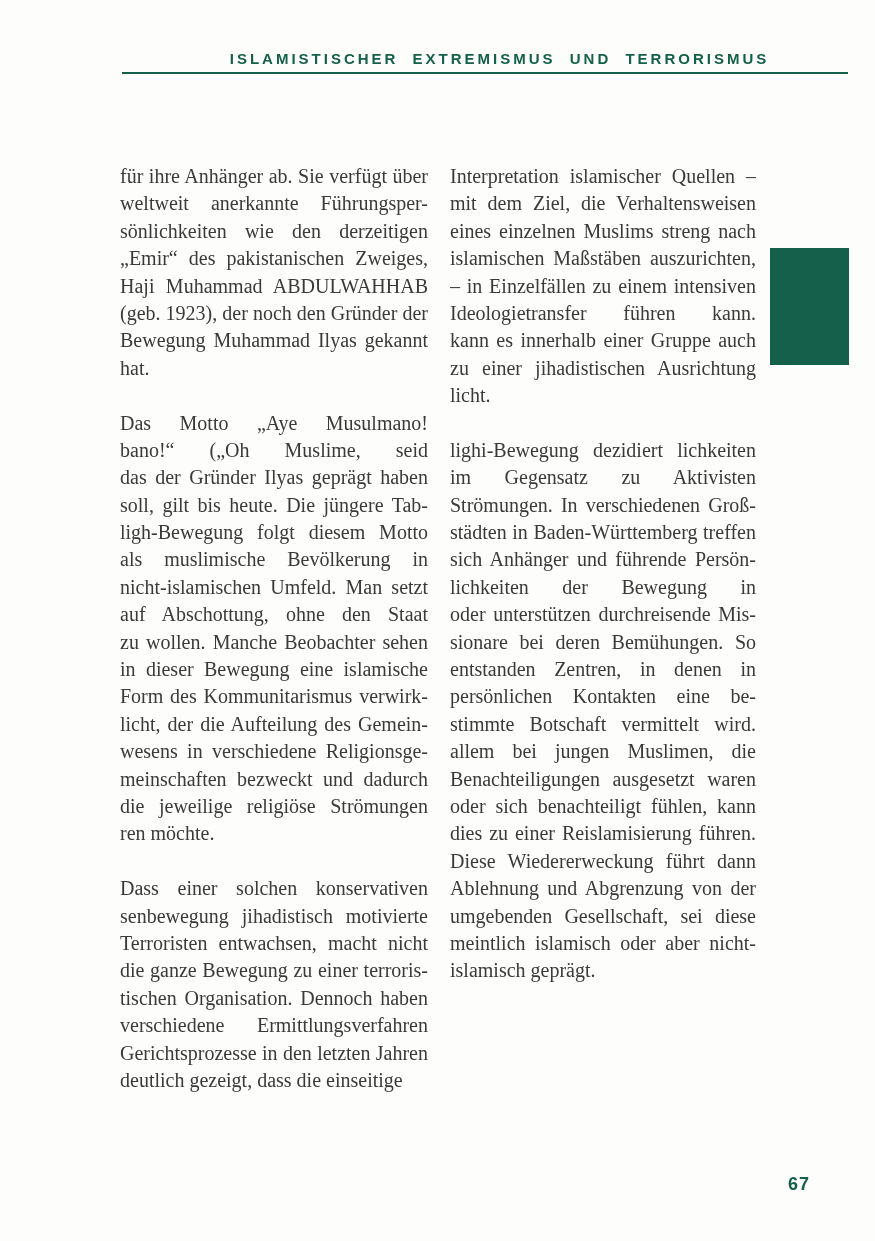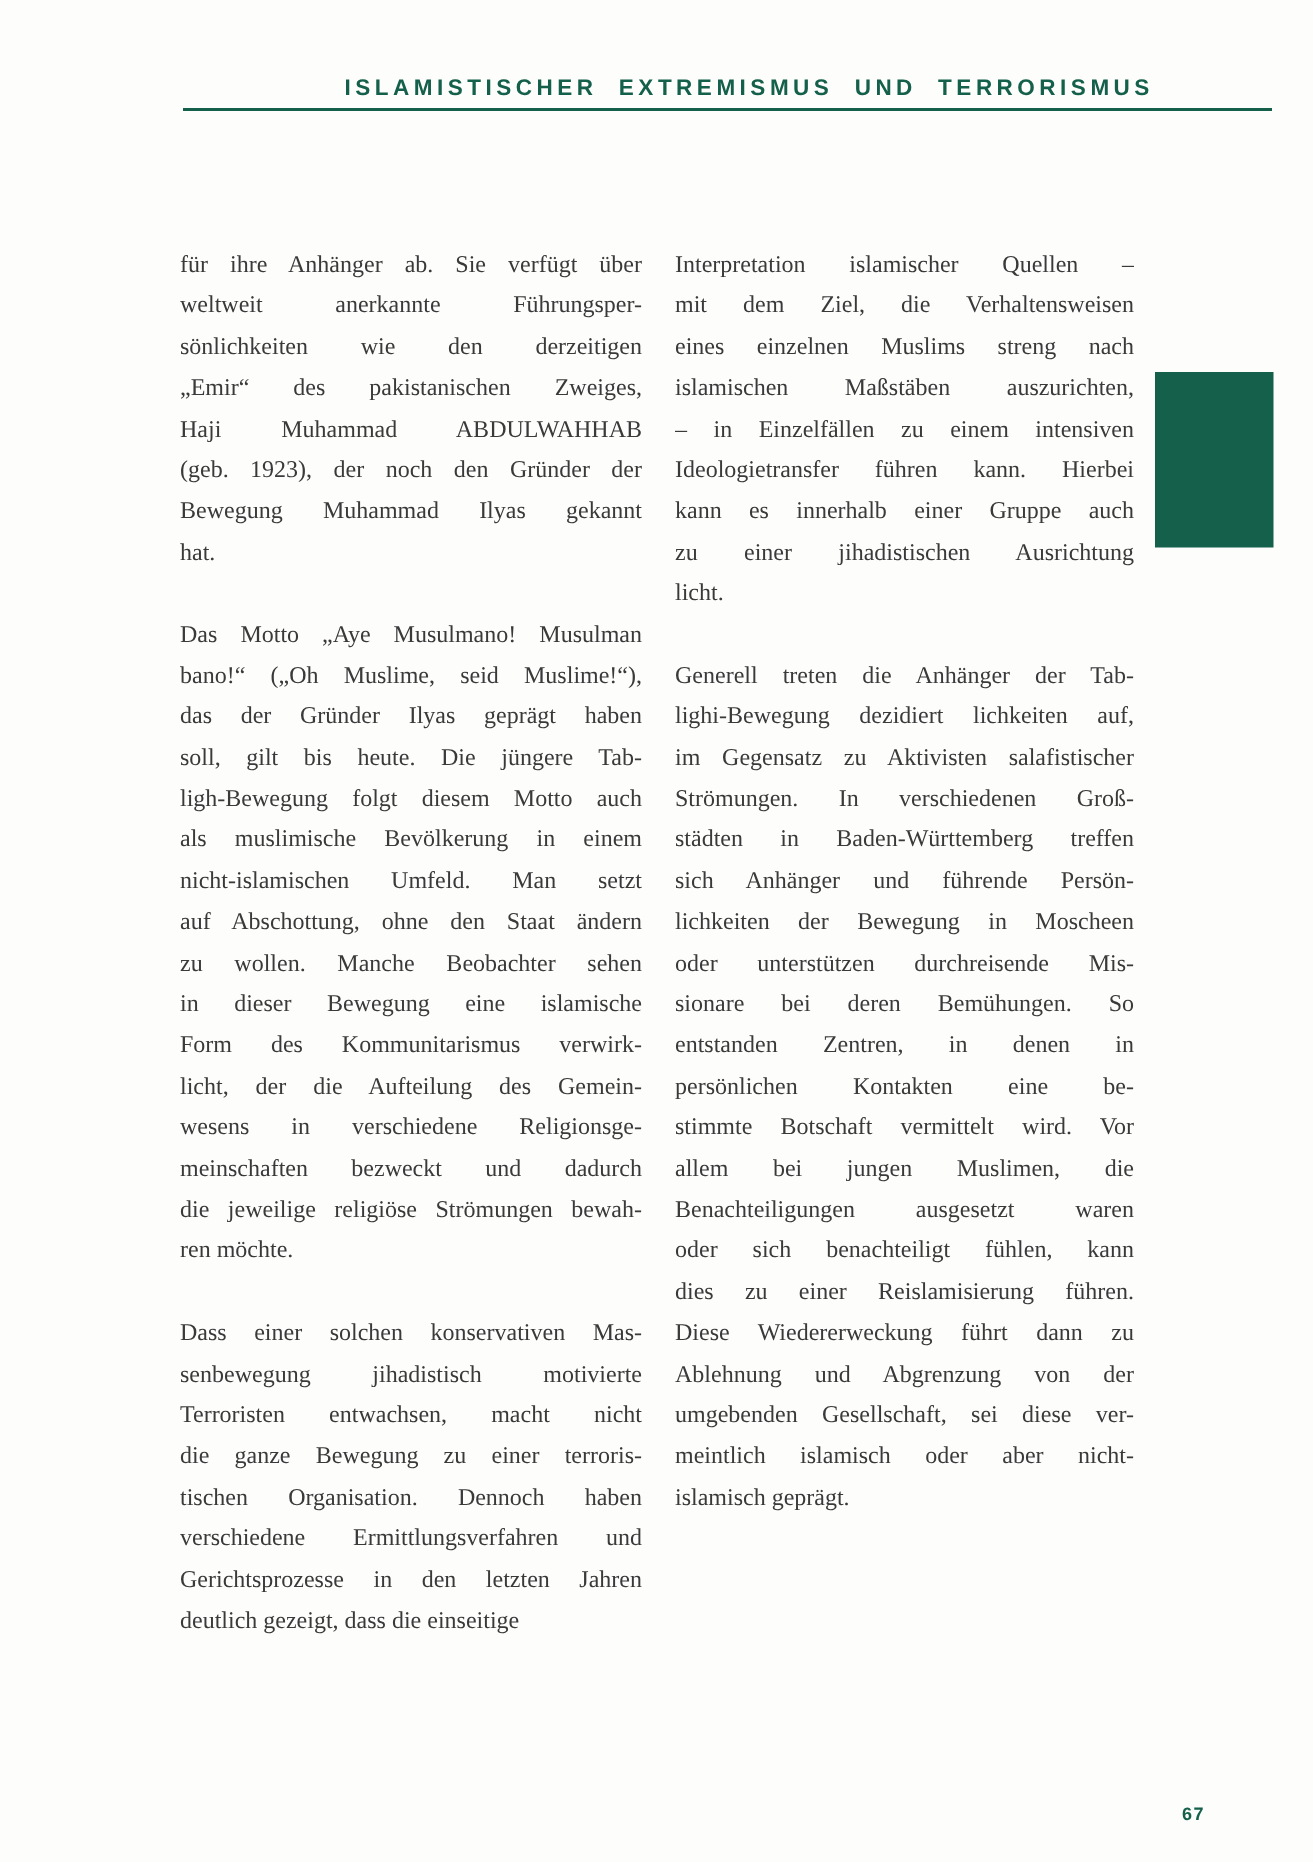--- a/index.html
+++ b/index.html
@@ -39,21 +39,21 @@
   .side-tab{
     position:absolute;
     right:4px;top:248px;
     width:79px;height:117px;
     background:var(--accent);
   }
   
   .col{
     position:absolute;
     top:163px;
-    font-size:16px;
+    font-size:20px;
     line-height:27.4px;
     color:var(--body-ink);
     font-family:Liberation Serif, serif;
   }
   .col-left{left:120px;width:308px;}
   .col-right{left:450px;width:306px;}
   .para + .para{margin-top:27.4px;}
   .line{
     height:27.4px;
     overflow:hidden;
@@ -62,24 +62,23 @@
   }
   .line.last{
     text-align-last:left;
   }
   
   .page-number{
     position:absolute;
     left:788px;top:1174px;
     font-family:"Liberation Sans", sans-serif;
     font-weight:bold;
-    font-size:12px;
+    font-size:18px;
     letter-spacing:1px;
     color:var(--accent);
-    margin-top:28px;
   }
 </style>
 </head>
 <body>
 
 <div class="page">
 
   <div class="header-title">ISLAMISTISCHER EXTREMISMUS UND TERRORISMUS</div>
 
   <div class="header-rule"></div>
@@ -133,21 +132,20 @@
         <div class="line">mit dem Ziel, die Verhaltensweisen</div>
         <div class="line">eines einzelnen Muslims streng nach</div>
         <div class="line">islamischen Maßstäben auszurichten,</div>
         <div class="line">– in Einzelfällen zu einem intensiven</div>
         <div class="line">Ideologietransfer führen kann. Hierbei</div>
         <div class="line">kann es innerhalb einer Gruppe auch</div>
         <div class="line">zu einer jihadistischen Ausrichtung</div>
         <div class="line last">licht.</div>
       </div>
       <div class="para">
-        <div class="line">Generell treten die Anhänger der Tab-</div>
         <div class="line">lighi-Bewegung dezidiert lichkeiten auf,</div>
         <div class="line">im Gegensatz zu Aktivisten salafistischer</div>
         <div class="line">Strömungen. In verschiedenen Groß-</div>
         <div class="line">städten in Baden-Württemberg treffen</div>
         <div class="line">sich Anhänger und führende Persön-</div>
         <div class="line">lichkeiten der Bewegung in Moscheen</div>
         <div class="line">oder unterstützen durchreisende Mis-</div>
         <div class="line">sionare bei deren Bemühungen. So</div>
         <div class="line">entstanden Zentren, in denen in</div>
         <div class="line">persönlichen Kontakten eine be-</div>

